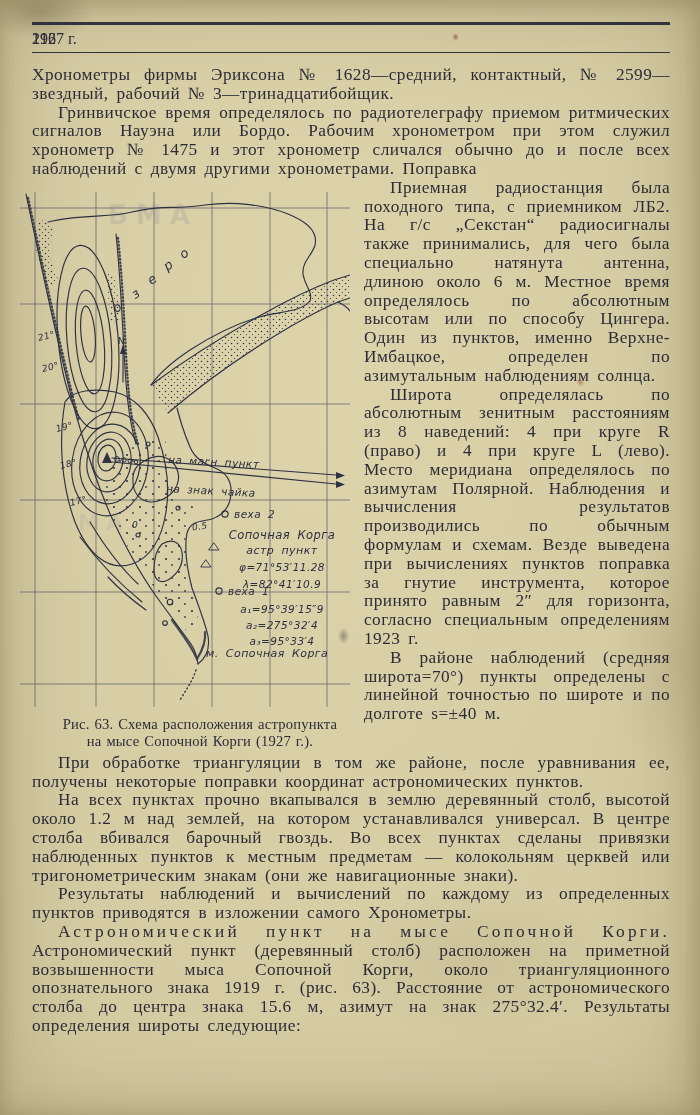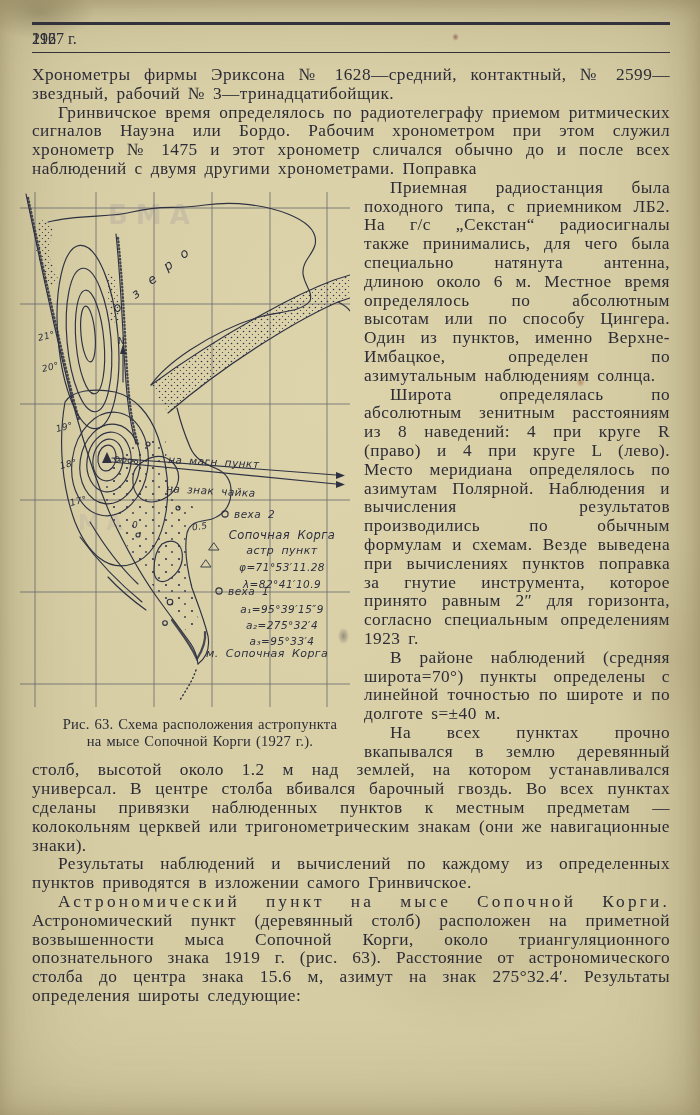--- a/index.html
+++ b/index.html
@@ -202,21 +202,22 @@
           <span class="cap">
             <span class="capline">Рис. 63. Схема расположения астропункта</span>
             <span class="capline">на мысе Сопочной Корги (1927 г.).</span>
           </span>
         </span>
       </p>
 
       <p class="para">Приемная радиостанция была походного типа, с приемником ЛБ2. На г/с „Секстан“ радиосигналы также принимались, для чего была специально натянута антенна, длиною около 6 м. Местное время определялось по абсолютным высотам или по способу Цингера. Один из пунктов, именно Верхне-Имбацкое, определен по азимутальным наблюдениям солнца.</p>
       <p class="para">Широта определялась по абсолютным зенитным расстояниям из 8 наведений: 4 при круге R (право) и 4 при круге L (лево). Место меридиана определялось по азимутам Полярной. Наблюдения и вычисления результатов производились по обычным формулам и схемам. Везде выведена при вычислениях пунктов поправка за гнутие инструмента, которое принято равным 2″ для горизонта, согласно специальным определениям 1923 г.</p>
       <p class="para">В районе наблюдений (средняя широта=70°) пункты определены с линейной точностью по широте и по долготе s=±40 м.</p>
+      <p class="para clear">При обработке триангуляции в том же районе, после уравнивания ее, получены некоторые поправки координат астрономических пунктов.</p>
       <p class="para">На всех пунктах прочно вкапывался в землю деревянный столб, высотой около 1.2 м над землей, на котором устанавливался универсал. В центре столба вбивался барочный гвоздь. Во всех пунктах сделаны привязки наблюденных пунктов к местным предметам — колокольням церквей или тригонометрическим знакам (они же навигационные знаки).</p>
-      <p class="para">Результаты наблюдений и вычислений по каждому из определенных пунктов приводятся в изложении самого Гринвичское.</p>
+      <p class="para">Результаты наблюдений и вычислений по каждому из определенных пунктов приводятся в изложении самого Хронометры.</p>
       <p class="para">
         <span class="sperr">Астрономический пункт на мысе Сопочной Корги.</span>
         <span>Астрономический пункт (деревянный столб) расположен на приметной возвышенности мыса Сопочной Корги, около триангуляционного опознательного знака 1919 г. (рис. 63). Расстояние от астрономического столба до центра знака 15.6 м, азимут на знак 275°32.4′. Результаты определения широты следующие:</span>
       </p>
     </main>
   </div>
 </div>
 
 </body></html>

